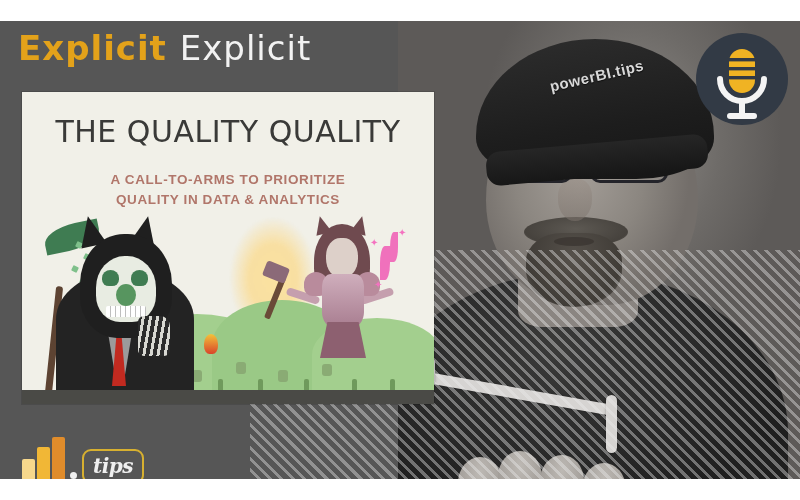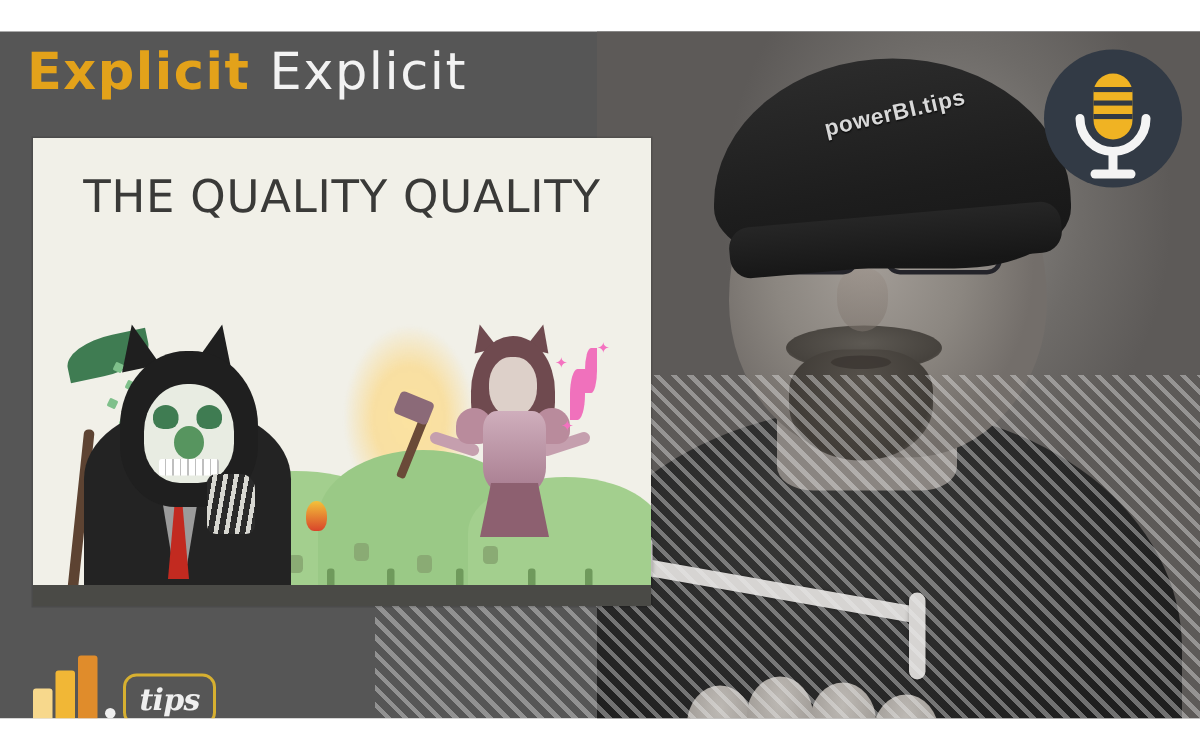--- a/index.html
+++ b/index.html
@@ -268,20 +268,22 @@
         <rect x="33" y="43" width="26" height="3.4" fill="#323a45"></rect>
         <path d="M24 46 a22 22 0 0 0 44 0" fill="none" stroke="#f4f4f4" stroke-width="6" stroke-linecap="round"></path>
         <rect x="43" y="66" width="6" height="16" fill="#f4f4f4"></rect>
         <rect x="31" y="80" width="30" height="6" rx="3" fill="#f4f4f4"></rect>
       </svg>
     </div>
 
     <div class="slide">
       <div class="slide-title">THE QUALITY QUALITY</div>
       <div class="slide-sub">
+        <span>A CALL-TO-ARMS TO PRIORITIZE</span>
+        <span>QUALITY IN DATA &amp; ANALYTICS</span>
       </div>
 
       <div class="illo">
         <div class="smoke"></div>
         <div class="hill h1"></div>
         <div class="hill h2"></div>
         <div class="hill h3"></div>
 
         <div class="critter" style="left:170px;"></div>
         <div class="critter" style="left:214px; bottom:30px;"></div>

